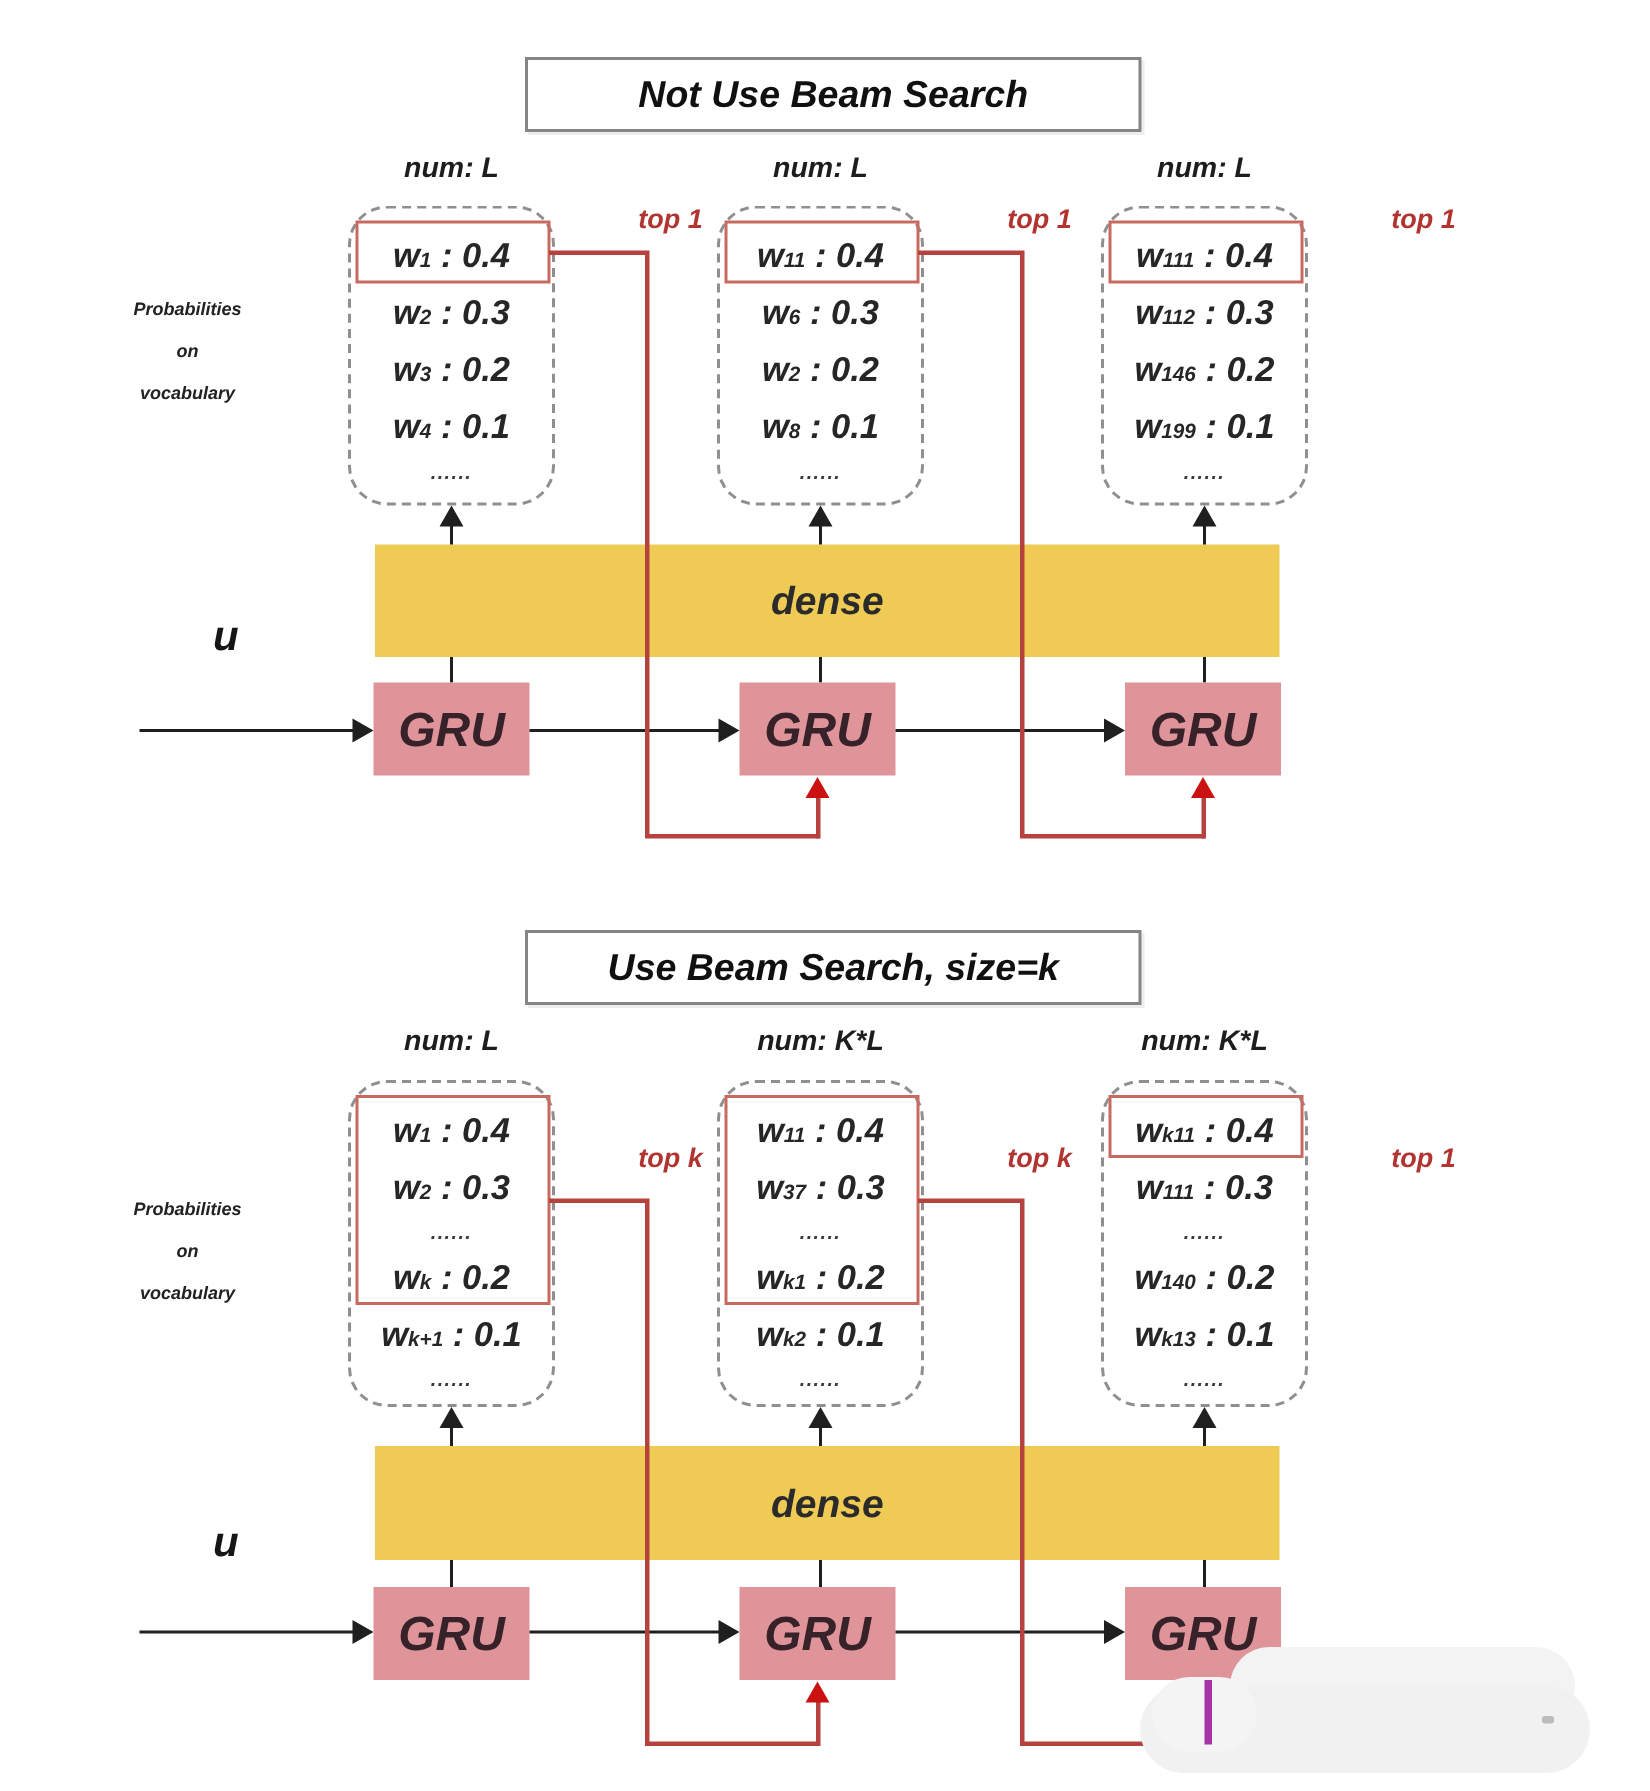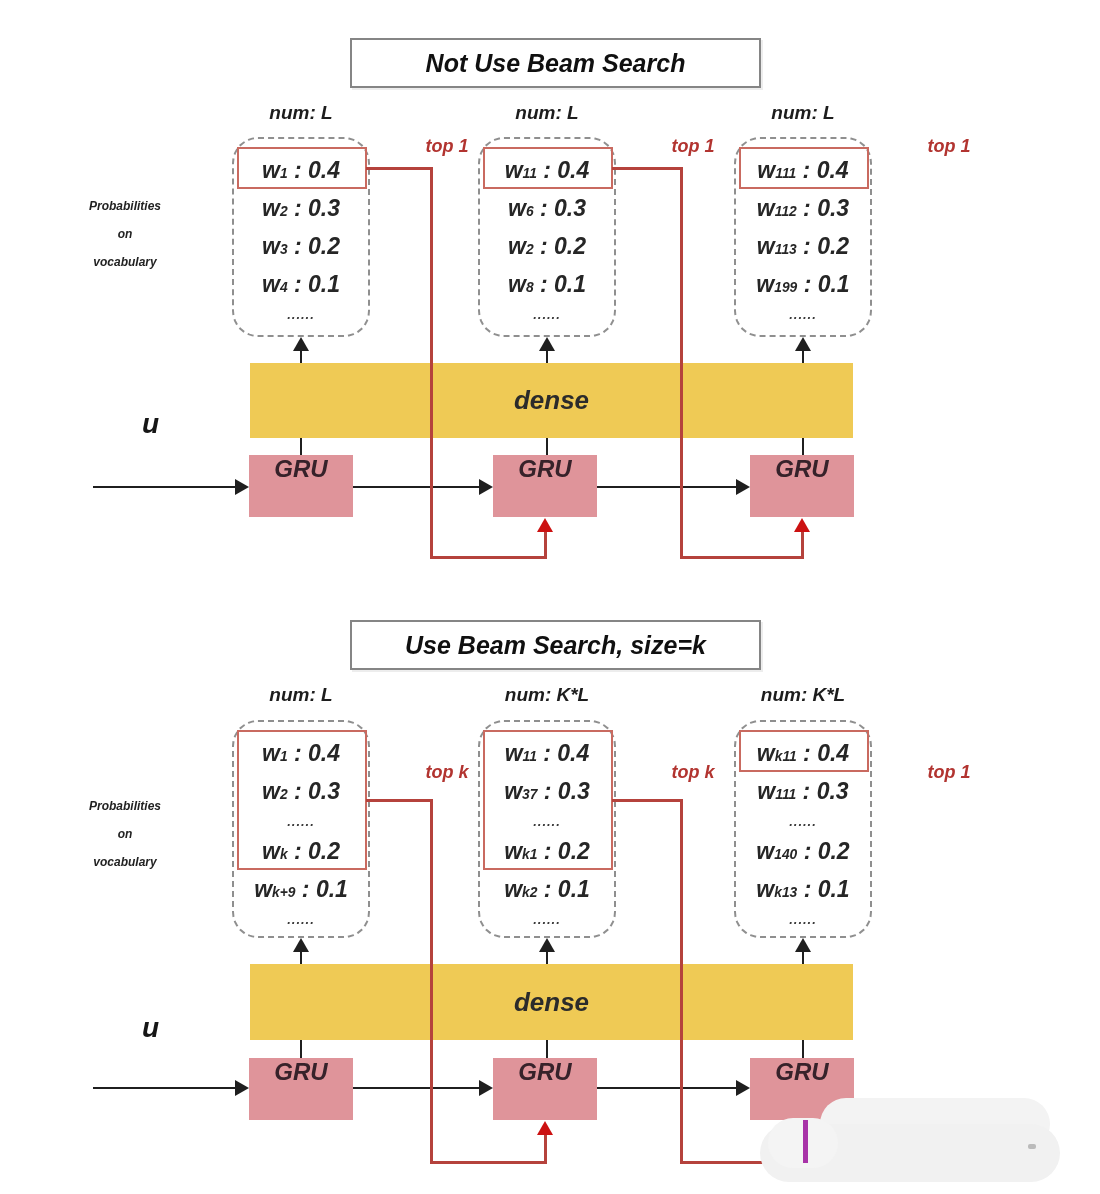--- a/index.html
+++ b/index.html
@@ -18,22 +18,22 @@
   .rows-wrap{position:absolute;left:0;top:0;width:100%;padding-top:12px;box-sizing:border-box;}
   .entry-row{height:38px;display:flex;align-items:center;justify-content:center;
     font-size:23px;font-weight:600;color:#262626;}
   .entry-row sub{font-size:0.60em;line-height:1;position:relative;bottom:-4px;font-style:italic;}
   .dots-row{height:22px;display:flex;align-items:center;justify-content:center;
     font-size:13px;letter-spacing:1px;font-weight:700;color:#3a3a3a;}
   .red-rect{border:2px solid #c96a60;background:transparent;box-sizing:border-box;}
   .top-label{font-size:18px;font-weight:700;text-align:center;}
   .dense-bar{display:flex;align-items:center;justify-content:center;
     font-size:26px;font-weight:600;color:#2b2b2b;}
-  .gru-box{display:flex;align-items:flex-start;justify-content:center;
-    font-size:24px;font-weight:600;color:#37222a;}
+  .gru-box{display:flex;align-items:center;justify-content:center;
+    font-size:32px;font-weight:600;color:#37222a;}
   .u-label{font-size:28px;font-weight:600;color:#161616;}
   .tri{width:0;height:0;}
   .smudge{border-radius:30px;}
 </style>
 </head>
 <body>
 
 <div id="stage">
   <div id="panel-0" class="abs">
       <div class="abs title-box" style="left: 330px; top: 38px; width: 407px; height: 46px;">Not Use Beam Search</div>
@@ -132,21 +132,21 @@
             <sub>111</sub>
             <span>&nbsp;: 0.4</span>
           </div>
           <div class="entry-row">
             <span>w</span>
             <sub>112</sub>
             <span>&nbsp;: 0.3</span>
           </div>
           <div class="entry-row">
             <span>w</span>
-            <sub>113</sub>
+            <sub>146</sub>
             <span>&nbsp;: 0.2</span>
           </div>
           <div class="entry-row">
             <span>w</span>
             <sub>199</sub>
             <span>&nbsp;: 0.1</span>
           </div>
           <div class="dots-row">......</div>
         </div>
       </div>
@@ -208,21 +208,21 @@
             <span>&nbsp;: 0.3</span>
           </div>
           <div class="dots-row">......</div>
           <div class="entry-row">
             <span>w</span>
             <sub>k</sub>
             <span>&nbsp;: 0.2</span>
           </div>
           <div class="entry-row">
             <span>w</span>
-            <sub>k+9</sub>
+            <sub>k+1</sub>
             <span>&nbsp;: 0.1</span>
           </div>
           <div class="dots-row">......</div>
         </div>
       </div>
       <div class="abs red-rect" style="left: 217px; top: 730px; width: 130px; height: 140px; border-color: rgb(201, 106, 96);"></div>
       <div class="abs top-label" style="left: 377px; top: 762px; width: 100px; color: rgb(178, 52, 48);">top k</div>
       <div class="abs" style="left: 280px; top: 950px; width: 2px; height: 14px; background: rgb(31, 31, 31);"></div>
       <div class="abs tri" style="left: 273px; top: 938px; border-left: 8px solid transparent; border-right: 8px solid transparent; border-bottom: 14px solid rgb(31, 31, 31);"></div>
       <div class="abs num-label" style="left: 447px; top: 684px; width: 160px;">num: K*L</div>

